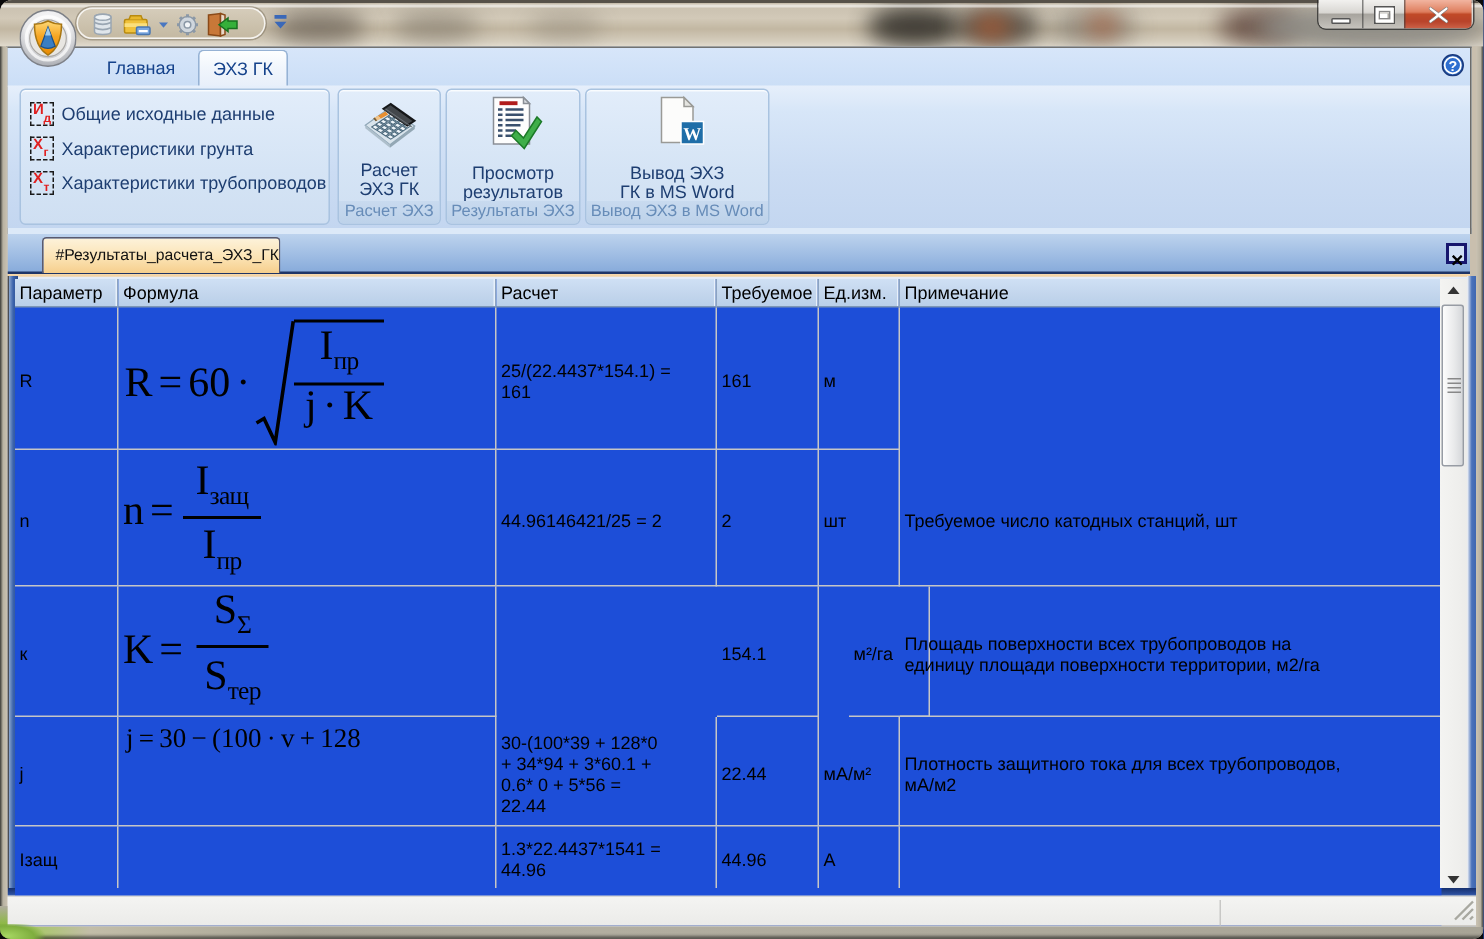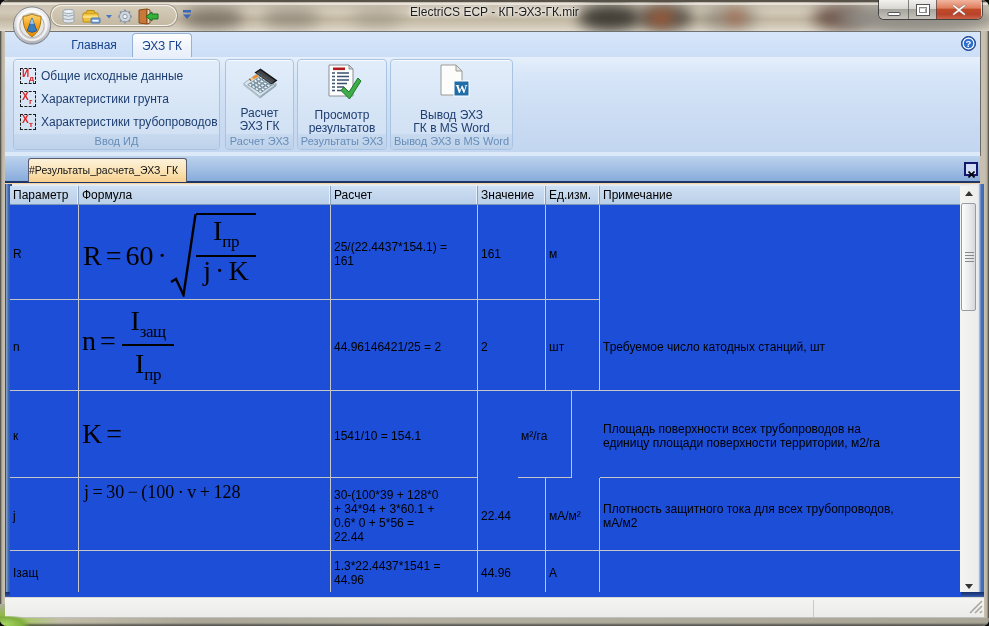--- a/index.html
+++ b/index.html
@@ -31,21 +31,21 @@
 .bigbtn .lbl{line-height:13px;margin-top:3px}
 
 .item{position:absolute;left:6px;height:17px;display:flex;align-items:center;font-size:12px;color:#1e3e71;white-space:nowrap}
 .item .ic{width:16px;height:16px;margin-right:5px;position:relative;background:transparent;border:1px dashed #1a1a1a}
 .item .ic span{position:absolute;color:#e02020;font-family:"Liberation Sans";font-weight:bold}
 
 #gap{position:absolute;left:4px;top:152px;width:977px;height:4px;background:#dce9f8;border-left:1px solid rgba(82,78,70,.8);border-right:1px solid rgba(82,78,70,.8)}
 #mdi{position:absolute;left:1px;top:156px;width:983px;height:441px}
 #tabstrip{position:absolute;left:4px;top:0;width:975px;height:26px;background:linear-gradient(#bdd3ee,#86aada)}
 #tslines{position:absolute;left:4px;top:25px;width:975px;height:5px;background:linear-gradient(#1e3466,#1e3466 32%,#f6d9ae 36%,#f2cf9e 64%,#e8eef8 72%,#e2eaf6)}
-#doctab{position:absolute;left:27px;top:2px;width:159px;height:24px;background:linear-gradient(#fdf2da,#fbe3b4 55%,#f6cf8d);border:1px solid #5a5a6e;border-bottom:none;border-radius:3px 3px 0 0;font-size:10.5px;color:#111;text-align:left;line-height:23px}
+#doctab{position:absolute;left:27px;top:2px;width:159px;height:24px;background:linear-gradient(#fdf2da,#fbe3b4 55%,#f6cf8d);border:1px solid #5a5a6e;border-bottom:none;border-radius:3px 3px 0 0;font-size:10.5px;color:#111;text-align:right;line-height:23px}
 #closex{position:absolute;left:963px;top:6px;width:14px;height:14px;background:#cfdef5;border:2px solid #16166e;text-align:center}
 
 #mdileft{position:absolute;left:4px;top:28px;width:7px;height:408px;border-left:1px solid rgba(82,78,70,.8);background:linear-gradient(90deg,#8aa6cf,#3c64ad 45%,#2a4a88)}
 #mdiright{position:absolute;left:977px;top:28px;width:7px;height:408px;background:linear-gradient(90deg,#f8f8f8,#4a72ba 45%,#3c64ad)}
 #mdibottom{position:absolute;left:4px;top:436px;width:980px;height:6px;background:linear-gradient(#16306e,#2c4f9e 70%,#89a4cf)}
 
 #tbl{position:absolute;left:10px;top:186px;width:951px;height:516px;background:#1d4ed8}
 .hd{position:absolute;top:0;height:19px;background:linear-gradient(#cfe0f4,#c2d5ec 60%,#b9cfe9);border-right:1px solid #8ba3c1;box-shadow:inset -1px 0 0 #e8f0fa;border-bottom:1px solid #7d96b5;font-size:12px;color:#000;line-height:18px;padding-left:3px;overflow:hidden}
 .cell{position:absolute;border-right:1px solid #c6c6c6;border-bottom:1px solid #c6c6c6;font-size:12px;color:#000;overflow:hidden;line-height:14px}
 .cell .pad{padding:3px 2px 0 3px}
@@ -75,21 +75,20 @@
     <div class="blob" style="left:352px;top:6px;width:50px;height:20px;background:#8d8577;opacity:.45"></div>
     <div class="blob" style="left:578px;top:2px;width:64px;height:27px;background:#33302a;opacity:.9"></div>
     <div class="blob" style="left:636px;top:2px;width:58px;height:27px;background:#4a443c;opacity:.85"></div>
     <div class="blob" style="left:648px;top:8px;width:26px;height:16px;background:#b05a30;opacity:.8"></div>
     <div class="blob" style="left:700px;top:4px;width:58px;height:24px;background:#7a746a;opacity:.6"></div>
     <div class="blob" style="left:724px;top:8px;width:22px;height:14px;background:#a85a38;opacity:.7"></div>
     <div class="blob" style="left:812px;top:3px;width:56px;height:25px;background:#5a4038;opacity:.8"></div>
     <div class="blob" style="left:838px;top:0;width:155px;height:32px;background:#8e8c86;opacity:.95"></div>
     <div class="hl"></div>
   </div>
-  <div id="titletext">ElectriCS ECP - КП-ЭХЗ-ГК.mir</div>
 
   <div id="winbtns">
     <div class="wb" id="wb-min">
         <div class="g" style="width:13px;height:4px;background:#fdfdfd;border:1px solid #555;margin-top:4px;border-radius:1px"></div>
       </div>
     <div class="wb" id="wb-max">
         <div class="g" style="width:12px;height:10px;border:2px solid #fff;box-shadow:0 0 0 1px #555,inset 0 0 0 1px #888;background:transparent">
           <div style="width:5px;height:3px;background:#fff;margin:2px auto 0"></div>
         </div>
       </div>
@@ -179,21 +178,20 @@
               <span style="font-size:8px;left:8px;top:5px">д</span>
             </div>Общие исходные данные</div>
         <div class="item" style="top:30px"><div class="ic">
               <span style="font-size:10px;left:1px;top:-1px">Х</span>
               <span style="font-size:8px;left:8px;top:5px">г</span>
             </div>Характеристики грунта</div>
         <div class="item" style="top:53px"><div class="ic">
               <span style="font-size:10px;left:1px;top:-1px">Х</span>
               <span style="font-size:8px;left:8px;top:5px">т</span>
             </div>Характеристики трубопроводов</div>
-        <div class="gcap">Ввод ИД</div>
       </div>
 
       <div class="grp" style="left:220px;width:69px">
         <div class="bigbtn"><svg width="38" height="33" viewBox="0 0 38 33" style="margin-top:8px">
           <g>
             <polygon points="2.5,15.5 18,4.5 35.5,16 19,28.5" fill="#d9e4ec" stroke="#8fa6b6" stroke-width="0.8"></polygon>
             <polygon points="2.5,15.5 2.5,17.5 19,30.5 19,28.5" fill="#aebfcb"></polygon>
             <polygon points="19,28.5 19,30.5 35.5,18 35.5,16" fill="#93a7b4"></polygon>
             <polygon points="6.8,16.7 9.0,15.2 11.6,16.9 9.5,18.4" fill="#eef4f8" stroke="#4e6b7e" stroke-width="0.7"></polygon>
             <polygon points="9.6,14.8 11.7,13.4 14.4,15.1 12.2,16.5" fill="#eef4f8" stroke="#4e6b7e" stroke-width="0.7"></polygon>
@@ -267,21 +265,21 @@
         </svg></div>
     <div id="mdileft"></div>
     <div id="mdiright"></div>
     <div id="mdibottom"></div>
   </div>
 
   <div id="tbl">
     <div class="hd" style="left:0;width:69px">Параметр</div>
     <div class="hd" style="left:69px;width:252px">Формула</div>
     <div class="hd" style="left:321px;width:147px">Расчет</div>
-    <div class="hd" style="left:468px;width:68px">Значение</div>
+    <div class="hd" style="left:468px;width:68px">Требуемое</div>
     <div class="hd" style="left:536px;width:54px">Ед.изм.</div>
     <div class="hd" style="left:590px;width:361px;border-right:none">Примечание</div>
 
     <div class="cell vc" style="left:0;top:19px;width:69px;height:95px">
         <div class="pad">R</div>
       </div>
     <div class="cell" style="left:69px;top:19px;width:252px;height:95px"></div>
     <div class="cell vc" style="left:321px;top:19px;width:147px;height:95px">
         <div class="pad">25/(22.4437*154.1) =<br>161</div>
       </div>
@@ -306,24 +304,24 @@
         <div class="pad">Требуемое число катодных станций, шт</div>
       </div>
     <div class="cell vc" style="left:536px;top:114px;width:54px;height:91px">
         <div class="pad">шт</div>
       </div>
 
     <div class="cell vc" style="left:0;top:205px;width:69px;height:87px">
         <div class="pad">к</div>
       </div>
     <div class="cell" style="left:69px;top:205px;width:252px;height:87px"></div>
-    <div class="cell vc" style="left:321px;top:205px;width:147px;height:87px">
-        <div class="pad">1541/10 = 154.1</div>
-      </div>
-    <div class="cell vc" style="left:508px;top:205px;width:54px;height:87px">
+    <div class="cell vc" style="left:468px;top:205px;width:68px;height:87px">
+        <div class="pad">154.1</div>
+      </div>
+    <div class="cell vc" style="left:556px;top:205px;width:54px;height:87px">
         <div class="pad">м²/га</div>
       </div>
     <div class="cell vc" style="left:590px;top:205px;width:361px;height:87px;border-right:none">
         <div class="pad">Площадь поверхности всех трубопроводов на<br>единицу площади поверхности территории, м2/га</div>
       </div>
 
     <div class="cell vc" style="left:0;top:292px;width:69px;height:73px">
         <div class="pad">j</div>
       </div>
     <div class="cell" style="left:69px;top:292px;width:252px;height:73px"></div>
@@ -361,20 +359,24 @@
     <div class="abs" style="left:186px;top:27px;width:60px;border-top:2px solid #000">
       <div class="fm" style="font-size:28px;line-height:1;height:42px;padding-top:2px;border-bottom:2px solid #000;text-align:center;box-sizing:border-box;">I<span class="fs">пр</span></div>
       <div class="fm" style="font-size:28px;line-height:1;text-align:center;word-spacing:-3px">j · K</div>
     </div>
     <div class="fm abs" style="left:72px;top:141px;font-size:28px;line-height:1;word-spacing:-3px">n =</div>
     <div class="abs" style="left:112px;top:119px;width:52px">
       <div class="fm" style="font-size:28px;line-height:1;height:41px;padding-top:2px;border-bottom:2px solid #000;text-align:center;box-sizing:border-box">I<span class="fs">защ</span></div>
       <div class="fm" style="font-size:28px;line-height:1;text-align:center;padding-top:4px">I<span class="fs">пр</span></div>
     </div>
     <div class="fm abs" style="left:72px;top:233.5px;font-size:28px;line-height:1;word-spacing:-3px">K =</div>
+    <div class="abs" style="left:121px;top:206px;width:48px">
+      <div class="fm" style="font-size:28px;line-height:1;height:39.7px;padding-top:1px;border-bottom:2px solid #000;text-align:center;box-sizing:border-box">S<span class="fs">Σ</span></div>
+      <div class="fm" style="font-size:28px;line-height:1;text-align:center;padding-top:5px">S<span class="fs">тер</span></div>
+    </div>
     <div class="fm abs" style="left:74px;top:296.5px;font-size:18px;line-height:1;word-spacing:-1px">j = 30 − (100 · v + 128</div>
   </div>
 
   <div id="sbar">
     <div class="sarr" style="top:5px;left:5px;border-left:4px solid transparent;border-right:4px solid transparent;border-bottom:5px solid #333"></div>
     <div id="sthumb">
         <div class="grip" style="top:48px"></div>
         <div class="grip" style="top:51px"></div>
         <div class="grip" style="top:54px"></div>
         <div class="grip" style="top:57px"></div>

